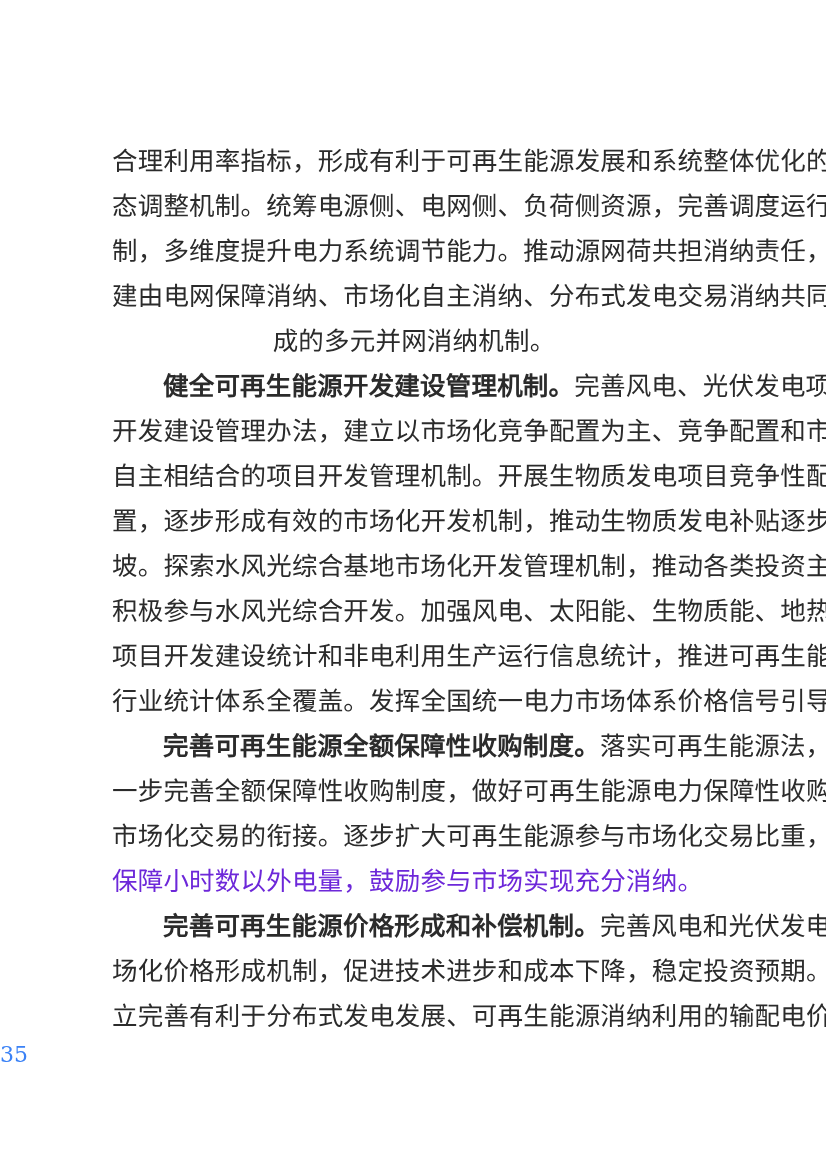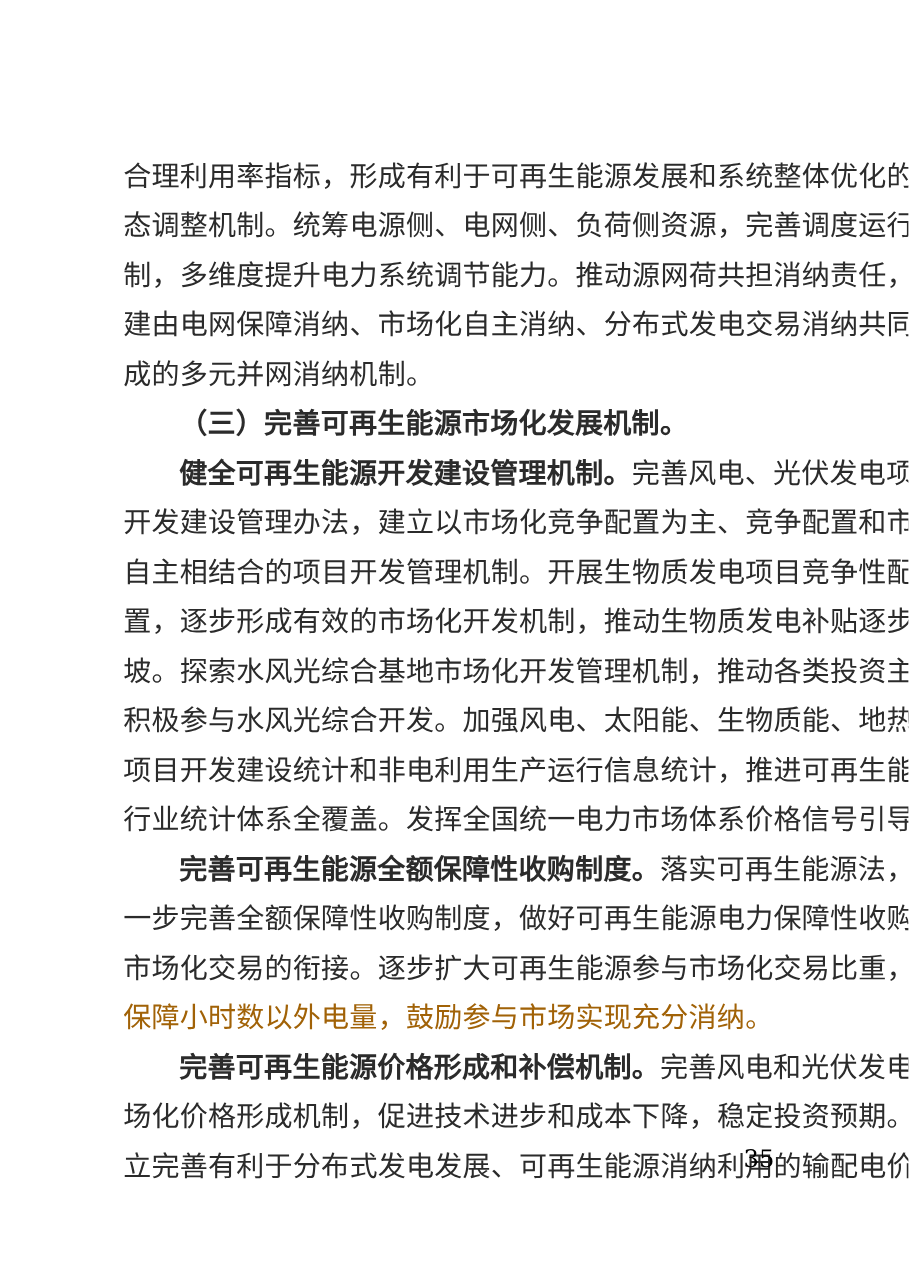--- a/index.html
+++ b/index.html
@@ -55,23 +55,23 @@
   .b {
     font-weight: 700;
     font-family: "DejaVu Serif", "Liberation Serif", serif;
   }
 
   .pagenum {
     position: absolute;
     left: 0;
     top: 1042px;
     width: 704px;
-    text-align: right;
+    text-align: left;
     font-size: 22px;
-    color: #000000;
+    color: #3b82f6;
     font-family: "DejaVu Serif", "Liberation Serif", serif;
   }
 
   
   .scan-tint {
     position: absolute;
     inset: 0;
     pointer-events: none;
     background: #ffffff;
     opacity: 0;
@@ -196,22 +196,21 @@
         <span>式</span>
         <span>发</span>
         <span>电</span>
         <span>交</span>
         <span>易</span>
         <span>消</span>
         <span>纳</span>
         <span>共</span>
         <span>同</span>
       </div>
-      <div class="line" style="color: rgb(43, 43, 43);"><span>成的多元并网消纳机制。</span></div>
-      <div class="line indent" style="color: rgb(43, 43, 43);"><span class="b">（三）完善可再生能源市场化发展机制。</span></div>
+      <div class="line" style="color: rgb(43, 43, 43); text-align: center;"><span>成的多元并网消纳机制。</span></div>
       <div class="line justify indent" style="color: rgb(43, 43, 43);">
         <span class="b">健</span>
         <span class="b">全</span>
         <span class="b">可</span>
         <span class="b">再</span>
         <span class="b">生</span>
         <span class="b">能</span>
         <span class="b">源</span>
         <span class="b">开</span>
         <span class="b">发</span>
@@ -524,21 +523,21 @@
         <span>与</span>
         <span>市</span>
         <span>场</span>
         <span>化</span>
         <span>交</span>
         <span>易</span>
         <span>比</span>
         <span>重</span>
         <span>，</span>
       </div>
-      <div class="line" style="color: #a16207;"><span>保障小时数以外电量，鼓励参与市场实现充分消纳。</span></div>
+      <div class="line" style="color: #6d28d9;"><span>保障小时数以外电量，鼓励参与市场实现充分消纳。</span></div>
       <div class="line justify indent" style="color: rgb(43, 43, 43);">
         <span class="b">完</span>
         <span class="b">善</span>
         <span class="b">可</span>
         <span class="b">再</span>
         <span class="b">生</span>
         <span class="b">能</span>
         <span class="b">源</span>
         <span class="b">价</span>
         <span class="b">格</span>

